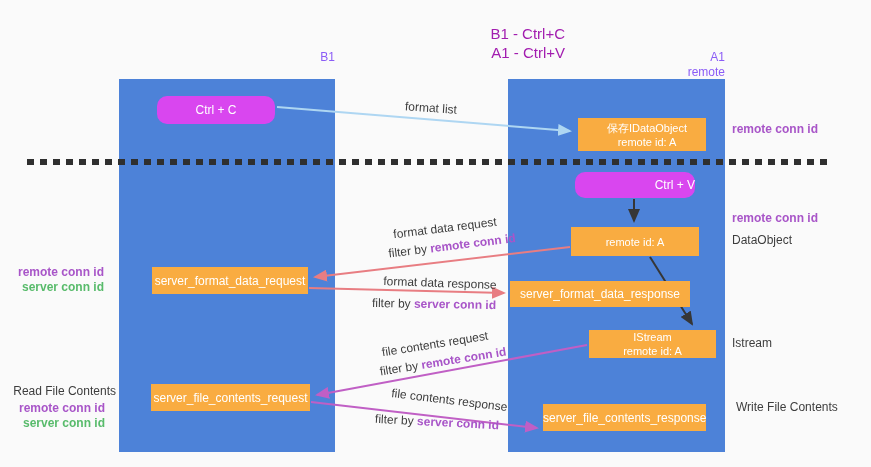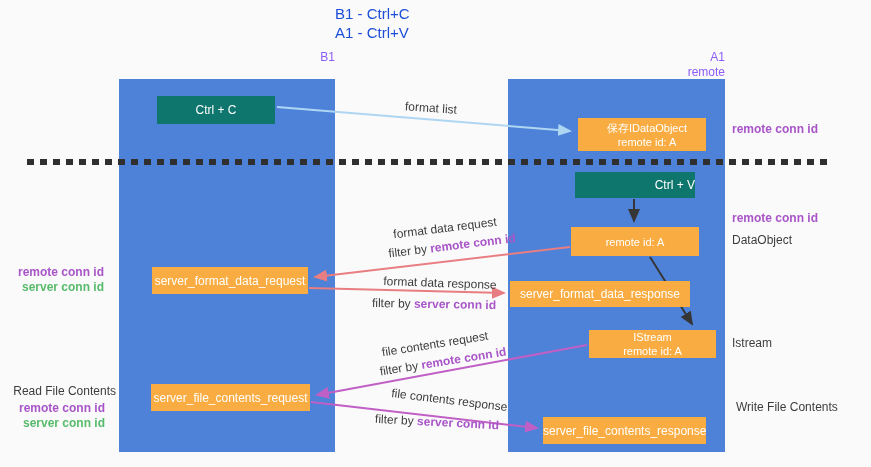--- a/index.html
+++ b/index.html
@@ -1,48 +1,48 @@
 <!DOCTYPE html>
 <html><head>
 <meta charset="utf-8">
 <style>
   html,body{margin:0;padding:0;}
   body{background:#fafafa;font-family:"Liberation Sans",sans-serif;}
   #stage{position:relative;width:871px;height:467px;background:#fafafa;overflow:hidden;}
 
-  .title{position:absolute;left:335px;top:4px;width:230px;text-align:left;
-         font-size:15px;line-height:19px;color:#1d4ed8;}
+  .title{position:absolute;left:335px;top:24px;width:230px;text-align:right;
+         font-size:15px;line-height:19px;color:#a21caf;}
 
   .lane-header{position:absolute;top:50px;text-align:right;font-size:12px;
                line-height:15px;color:#8b5cf6;}
   .lane{position:absolute;top:79px;height:373px;background:#4d82d8;z-index:1;}
   #lane-left{left:119px;width:216px;}
   #lane-right{left:508px;width:217px;}
   #header-left{left:119px;width:216px;}
   #header-right{left:508px;width:217px;}
 
   .dashline{position:absolute;left:27px;top:159px;width:806px;height:6px;z-index:5;
             background:repeating-linear-gradient(to right,#2f2f2f 0 7px,transparent 7px 13px);}
 
   .node{position:absolute;z-index:6;color:#ffffff;text-align:center;
         display:flex;flex-direction:column;justify-content:center;
         font-size:12px;line-height:14px;}
   .orange{background:#f9ac41;}
-  .green{background:#0f766e;}
+  .green{background:#d946ef;border-radius:10px;}
   .two-line{font-size:11px;line-height:14px;}
 
   #node-ctrl-c{left:157px;top:96px;width:118px;height:28px;}
   #node-save-idataobject{left:578px;top:118px;width:118px;height:33px;padding-left:10px;}
   #node-ctrl-v{left:575px;top:172px;width:120px;height:26px;align-items:flex-end;}
   #node-getdata{left:571px;top:227px;width:128px;height:29px;}
   #node-format-request{left:152px;top:267px;width:156px;height:27px;}
   #node-format-response{left:510px;top:281px;width:180px;height:26px;}
   #node-istream{left:589px;top:330px;width:127px;height:28px;}
   #node-file-request{left:151px;top:384px;width:159px;height:27px;}
-  #node-file-response{left:543px;top:417px;width:163px;height:27px;}
+  #node-file-response{left:543px;top:404px;width:163px;height:27px;}
 
   .side{position:absolute;z-index:6;font-size:12px;color:#3d3d3d;white-space:nowrap;}
   .purple{color:#a855c8;font-weight:bold;}
   .greenlbl{color:#58bb6b;font-weight:bold;}
   .rightcol{left:732px;}
   .leftcol{text-align:right;}
 
   .alabel{position:absolute;z-index:7;font-size:12px;color:#3d3d3d;
           white-space:nowrap;text-align:center;}
   #arrows{position:absolute;left:0;top:0;z-index:4;pointer-events:none;}

